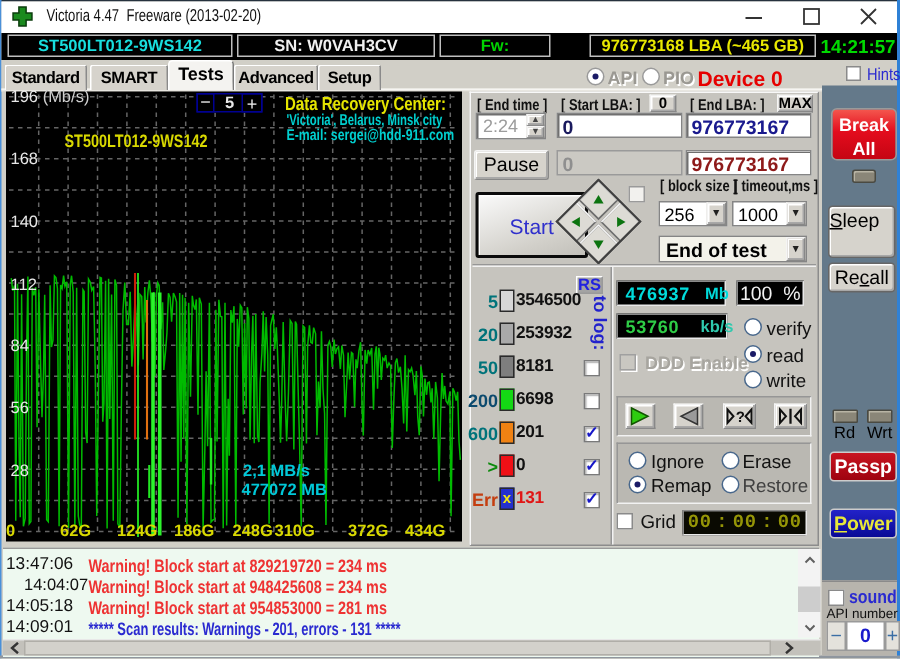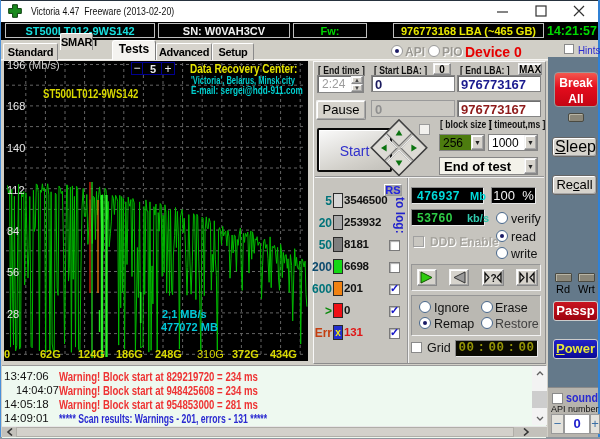--- a/index.html
+++ b/index.html
@@ -32,21 +32,21 @@
 <div class="ab" style="left:5px;top:23px;width:150px;height:15px;border:1px solid #bfbfbf;color:#18dede;font-size:11px;font-weight:bold;text-align:center;line-height:14px">ST500LT012-9WS142</div>
 <div class="ab" style="left:158px;top:23px;width:132px;height:15px;border:1px solid #bfbfbf;color:#f0f0f0;font-size:11px;font-weight:bold;text-align:center;line-height:14px">SN: W0VAH3CV</div>
 <div class="ab" style="left:293px;top:23px;width:74px;height:15px;border:1px solid #bfbfbf;color:#00d400;font-size:11px;font-weight:bold;text-align:center;line-height:14px">Fw: 0001SDM1</div>
 <div class="ab" style="left:393px;top:23px;width:151px;height:15px;border:1px solid #bfbfbf;color:#e8e800;font-size:11px;font-weight:bold;text-align:center;line-height:14px">976773168 LBA (~465 GB)</div>
 <div class="ab" style="left:544px;top:23px;width:56px;height:16px;color:#00d900;font-size:12.5px;font-weight:bold;text-align:center;line-height:16px;letter-spacing:0px">14:21:57</div>
 
 <div class="ab" style="left:1px;top:40px;width:597px;height:21px;background:#d1cfc7"></div>
 <div class="ab" style="left:1px;top:59px;width:597px;height:2px;background:#e8e6e0;border-top:1px solid #f6f5f2"></div>
 
 <div class="ab" style="left:3px;top:43px;width:55px;height:17px;background:#d6d3cc;border:1px solid #8a8a8a;border-bottom:none;border-top-color:#fff;border-left-color:#fff;border-radius:2px 2px 0 0;font-size:11px;letter-spacing:-0.3px;font-weight:bold;text-align:center;line-height:16px">Standard</div>
-<div class="ab" style="left:60px;top:33px;width:33px;height:17px;background:#d6d3cc;border:1px solid #8a8a8a;border-bottom:none;border-top-color:#fff;border-left-color:#fff;border-radius:2px 2px 0 0;font-size:11px;letter-spacing:-0.3px;font-weight:bold;text-align:center;line-height:16px">SMART</div>
+<div class="ab" style="left:60px;top:43px;width:52px;height:17px;background:#d6d3cc;border:1px solid #8a8a8a;border-bottom:none;border-top-color:#fff;border-left-color:#fff;border-radius:2px 2px 0 0;font-size:11px;letter-spacing:-0.3px;font-weight:bold;text-align:center;line-height:16px">SMART</div>
 <div class="ab" style="left:112px;top:40px;width:44px;height:20px;background:#f4f3f0;border:1px solid #7a7a7a;border-bottom:none;border-top-color:#fff;border-left-color:#fff;border-radius:3px 3px 0 0;font-size:12px;font-weight:bold;text-align:center;line-height:17px;z-index:3">Tests</div>
 <div class="ab" style="left:156px;top:43px;width:56px;height:17px;background:#d6d3cc;border:1px solid #8a8a8a;border-bottom:none;border-top-color:#fff;border-left-color:#fff;border-radius:2px 2px 0 0;font-size:11px;letter-spacing:-0.3px;font-weight:bold;text-align:center;line-height:16px">Advanced</div>
 <div class="ab" style="left:212px;top:43px;width:42px;height:17px;background:#d6d3cc;border:1px solid #8a8a8a;border-bottom:none;border-top-color:#fff;border-left-color:#fff;border-radius:2px 2px 0 0;font-size:11px;letter-spacing:-0.3px;font-weight:bold;text-align:center;line-height:16px">Setup</div>
 <div class="rad on" style="left:391px;top:45px;border-color:#9a9a9a"></div>
 <div class="ab" style="left:405px;top:45px;font-size:12px;font-weight:bold;color:#9a9892;text-shadow:1px 1px 0 #fff">API</div>
 <div class="rad" style="left:428px;top:45px;border-color:#9a9a9a"></div>
 <div class="ab" style="left:442px;top:45px;font-size:12px;font-weight:bold;color:#9a9892;text-shadow:1px 1px 0 #fff">PIO</div>
 <div class="ab" style="left:465px;top:44px;font-size:14px;font-weight:bold;color:#e60000">Device 0</div>
 <div class="ab" style="left:564px;top:44px;width:10px;height:10px;background:#fff;border:1px solid #8a8a8a"></div>
 <div class="ab" style="left:578px;top:44px;font-size:11.5px;color:#2a2ad0;transform:scaleX(0.85);transform-origin:0 0">Hints</div>
@@ -71,21 +71,21 @@
 <div class="ab" style="left:7px;top:142px;font-size:11px;color:#e8e8e8">140</div>
 <div class="ab" style="left:7px;top:184px;font-size:11px;color:#e8e8e8">112</div>
 <div class="ab" style="left:7px;top:225px;font-size:11px;color:#e8e8e8">84</div>
 <div class="ab" style="left:7px;top:266px;font-size:11px;color:#e8e8e8">56</div>
 <div class="ab" style="left:7px;top:308px;font-size:11px;color:#e8e8e8">28</div>
 <div class="ab" style="left:4px;top:348px;font-size:11px;font-weight:bold;color:#d8d800">0</div>
 <div class="ab" style="left:40px;top:348px;font-size:11px;font-weight:bold;color:#d8d800">62G</div>
 <div class="ab" style="left:78px;top:348px;font-size:11px;font-weight:bold;color:#d8d800">124G</div>
 <div class="ab" style="left:116px;top:348px;font-size:11px;font-weight:bold;color:#d8d800">186G</div>
 <div class="ab" style="left:155px;top:348px;font-size:11px;font-weight:bold;color:#d8d800">248G</div>
-<div class="ab" style="left:197px;top:348px;font-size:11px;font-weight:normal;color:#d8d800">310G</div>
+<div class="ab" style="left:183px;top:348px;font-size:11px;font-weight:bold;color:#d8d800">310G</div>
 <div class="ab" style="left:232px;top:348px;font-size:11px;font-weight:bold;color:#d8d800">372G</div>
 <div class="ab" style="left:270px;top:348px;font-size:11px;font-weight:bold;color:#d8d800">434G</div>
 <div class="ab" style="left:43px;top:87px;font-size:12px;font-weight:bold;color:#d8d800;transform:scaleX(0.8);transform-origin:0 0;white-space:nowrap">ST500LT012-9WS142</div>
 <div class="ab" style="left:131px;top:62px;width:44px;height:13px;background:#000;border:1px solid #000092;color:#e8e8e8;font-size:11px;font-weight:bold;text-align:center;line-height:12px">5</div>
 <div class="ab" style="left:131px;top:62px;width:12px;height:13px;border:1px solid #000092;color:#eee;font-size:12px;text-align:center;line-height:10px">−</div>
 <div class="ab" style="left:161px;top:62px;width:14px;height:13px;border:1px solid #000092;color:#eee;font-size:12px;text-align:center;line-height:12px">+</div>
 <div class="ab" style="left:190px;top:62px;font-size:12.5px;font-weight:bold;color:#e4e400;transform:scaleX(0.80);transform-origin:0 0;white-space:nowrap">Data Recovery Center:</div>
 <div class="ab" style="left:191px;top:74px;font-size:10.5px;font-weight:bold;color:#00cfcf;transform:scaleX(0.72);transform-origin:0 0;white-space:nowrap">'Victoria', Belarus, Minsk city</div>
 <div class="ab" style="left:191px;top:84px;font-size:10.5px;font-weight:bold;color:#00cfcf;transform:scaleX(0.78);transform-origin:0 0;white-space:nowrap">E-mail: sergei@hdd-911.com</div>
 <div class="ab" style="left:162px;top:308px;font-size:11px;font-weight:bold;color:#00c8d8">2,1 MB/s</div>
@@ -117,21 +117,21 @@
       <rect x="9.1" y="9.1" width="39.3" height="39.3" fill="none" stroke="#404040" stroke-width="1.5"></rect>
 </g>
 <path d="M29 11l3.4 5.6h-6.8z" fill="#0c7410"></path>
 <path d="M29 47l3.4-5.6h-6.8z" fill="#0c7410"></path>
 <path d="M11 29l5.6-3.4v6.8z" fill="#0c7410"></path>
 <path d="M47 29l-5.6-3.4v6.8z" fill="#0c7410"></path>
 </svg>
 <div class="ab" style="left:419px;top:124px;width:11px;height:11px;background:#f2f1ee;border:1px solid #9a9a9a"></div>
 <div class="ab lbl" style="left:440px;top:118px">[ block size ]</div>
 <div class="ab lbl" style="left:489px;top:118px">[ timeout,ms ]</div>
-<div class="ab" style="left:439px;top:134px;width:46px;height:17px;background:#4d7c0f;border:1px solid #858585;font-size:12px;padding:1px 0 0 3px">256</div>
+<div class="ab" style="left:439px;top:134px;width:46px;height:17px;background:#ffffff;border:1px solid #858585;font-size:12px;padding:1px 0 0 3px">256</div>
 <div class="ab btn" style="left:471px;top:135px;width:13px;height:15px;font-size:7px;text-align:center;line-height:14px;color:#222">▼</div>
 <div class="ab" style="left:488px;top:134px;width:50px;height:17px;background:#fff;border:1px solid #858585;font-size:12px;padding:1px 0 0 3px">1000</div>
 <div class="ab btn" style="left:524px;top:135px;width:13px;height:15px;font-size:7px;text-align:center;line-height:14px;color:#222">▼</div>
 <div class="ab" style="left:439px;top:157px;width:99px;height:18px;background:#f3f2ea;border:1px solid #858585;font-size:13px;font-weight:bold;padding:1px 0 0 4px">End of test</div>
 <div class="ab btn" style="left:524px;top:158px;width:13px;height:16px;font-size:7px;text-align:center;line-height:15px;color:#222">▼</div>
 <div class="ab" style="left:315px;top:176px;width:229px;height:2px;border-top:1px solid #969696;border-bottom:1px solid #f2f2f2"></div>
 <div class="ab" style="left:407px;top:178px;width:2px;height:185px;border-left:1px solid #969696;border-right:1px solid #f2f2f2"></div>
 
 <div class="ab" style="left:384px;top:184px;width:18px;height:12px;background:#a3a3a3;border:1px solid #9a9a9a;border-top-color:#fff;border-left-color:#fff;color:#2222e0;font-size:11px;font-weight:bold;text-align:center;line-height:11px">RS</div>
 <div class="ab" style="left:394px;top:197px;width:13px;height:44px;font-size:12px;font-weight:bold;color:#2222cc;writing-mode:vertical-rl;white-space:nowrap">to log:</div>
@@ -208,21 +208,21 @@
 <div class="rad" style="left:481px;top:317px"></div>
 <div class="ab" style="left:495px;top:317px;font-size:12.5px;color:#404040">Restore</div>
 
 <div class="ab" style="left:411px;top:342px;width:11px;height:11px;background:#fff;border:1px solid #8a8a8a"></div>
 <div class="ab" style="left:427px;top:341px;font-size:12.5px;color:#111">Grid</div>
 <div class="ab" style="left:455px;top:340px;width:83px;height:17px;background:#0a0a02;border:1px solid #888;border-bottom-color:#e8e8e8;border-right-color:#e8e8e8;color:#959507;font-family:'Liberation Mono',monospace;font-size:12.5px;font-weight:bold;text-align:center;line-height:15px;letter-spacing:0.5px">00 : 00 : 00</div>
 
 <div class="ab" style="left:548px;top:57px;width:50px;height:330px;background:#64798a"></div>
 <div class="ab" style="left:554px;top:72px;width:44px;height:35px;background:linear-gradient(#f4574e,#e30c1d 45%,#c50513);border:1px solid #9a9a9a;border-radius:4px;color:#fff;font-size:12px;font-weight:bold;text-align:center;line-height:16px;padding-top:2px">Break<br>All</div>
 <div class="ab" style="left:568px;top:113px;width:16px;height:9px;background:#8a8678;border:1px solid #4a4a42;border-radius:2px;box-shadow:inset 1px 1px 0 #b8b4a4"></div>
-<div class="ab btn" style="left:552px;top:137px;width:45px;height:20px;font-size:16px;text-align:right;line-height:18px;border-radius:3px;border-color:#666"><span style="text-decoration:underline">S</span>leep</div>
+<div class="ab btn" style="left:552px;top:137px;width:45px;height:35px;font-size:13px;text-align:left;line-height:18px;border-radius:3px;border-color:#666"><span style="text-decoration:underline">S</span>leep</div>
 <div class="ab btn" style="left:552px;top:175px;width:45px;height:20px;font-size:13px;text-align:center;line-height:18px;border-radius:3px;border-color:#666">Re<span style="text-decoration:underline">c</span>all</div>
 <div class="ab" style="left:555px;top:273px;width:17px;height:9px;background:#8a8678;border:1px solid #4a4a42;border-radius:1px;box-shadow:inset 1px 1px 0 #b8b4a4"></div>
 <div class="ab" style="left:578px;top:273px;width:17px;height:9px;background:#8a8678;border:1px solid #4a4a42;border-radius:1px;box-shadow:inset 1px 1px 0 #b8b4a4"></div>
 <div class="ab" style="left:556px;top:283px;font-size:11px;color:#000">Rd</div>
 <div class="ab" style="left:578px;top:283px;font-size:11px;color:#000">Wrt</div>
 <div class="ab" style="left:553px;top:301px;width:45px;height:20px;background:linear-gradient(#c81420,#9e0310);border:1px solid #ccc;border-radius:3px;color:#fff;font-size:13px;font-weight:bold;text-align:center;line-height:18px">Passp</div>
 <div class="ab" style="left:553px;top:339px;width:45px;height:20px;background:linear-gradient(#2222c8,#0a0a96);border:1px solid #ccc;border-radius:3px;color:#e8e838;font-size:13px;font-weight:bold;text-align:center;line-height:18px"><span style="text-decoration:underline">P</span>ower</div>
 
 <div class="ab" style="left:2px;top:365px;width:544px;height:73px;background:#eef9f0;border-top:1px solid #9a9a9a"></div>
 <div class="ab" style="left:4px;top:370px;font-size:11.5px;color:#111">13:47:06</div>

